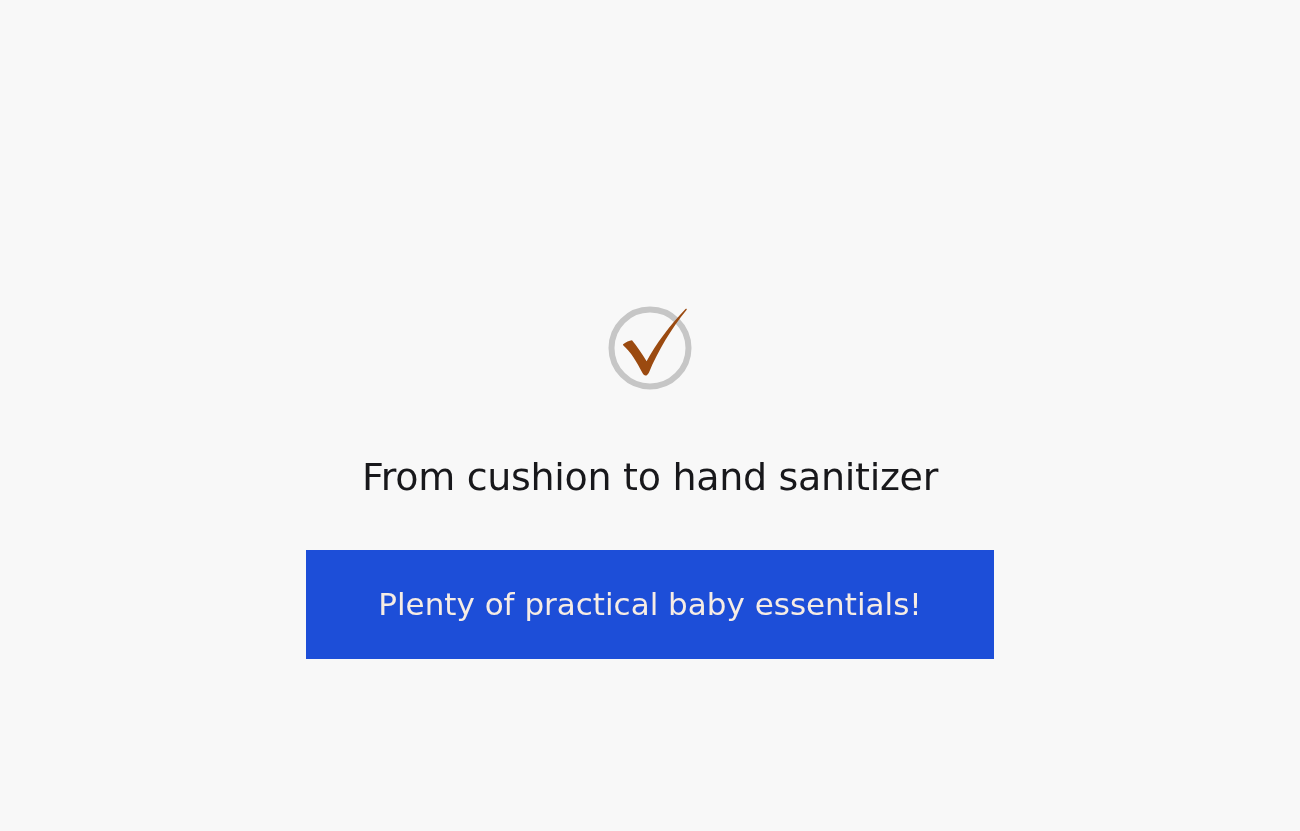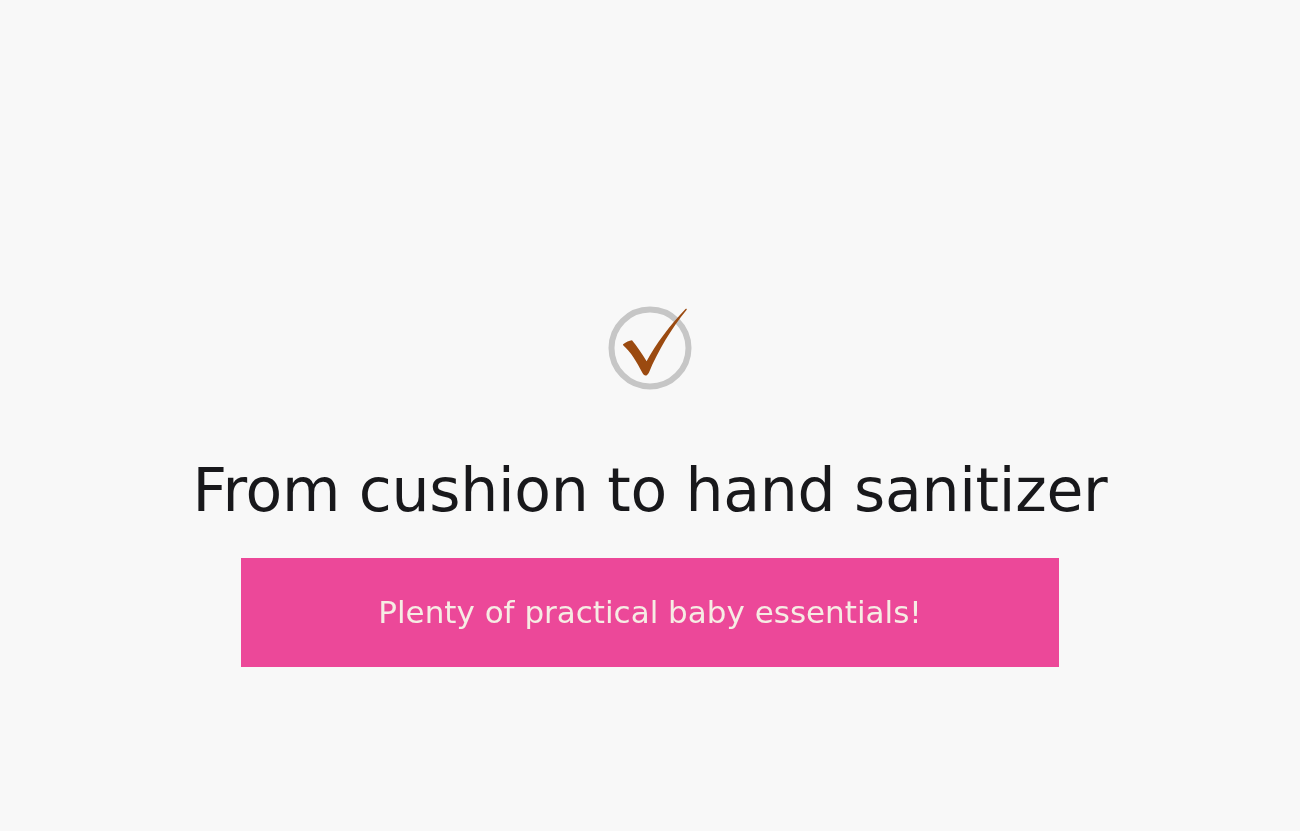--- a/index.html
+++ b/index.html
@@ -44,39 +44,39 @@
   }
   .status-icon-wrap svg {
     display: block;
     width: 104px;
     height: 104px;
     overflow: visible;
   }
 
   
   .headline {
-    margin: 0;
+    margin: 17px;
     padding: 0;
     margin-top: 56px;
     font-family: "DejaVu Sans", sans-serif;
-    font-size: 60px;
+    font-size: 38px;
     font-weight: 400;
     line-height: 1.15;
     letter-spacing: -0.3px;
     color: #18181b;
     text-align: center;
     white-space: nowrap;
   }
 
   
   .banner {
     margin-top: 33px;
-    width: 818px;
+    width: 688px;
     height: 109px;
-    background: #ec4899;
+    background: #1d4ed8;
     display: flex;
     align-items: center;
     justify-content: center;
     box-sizing: border-box;
   }
   .banner-text {
     font-family: "DejaVu Sans", sans-serif;
     font-size: 31px;
     font-weight: 400;
     line-height: 1.2;

